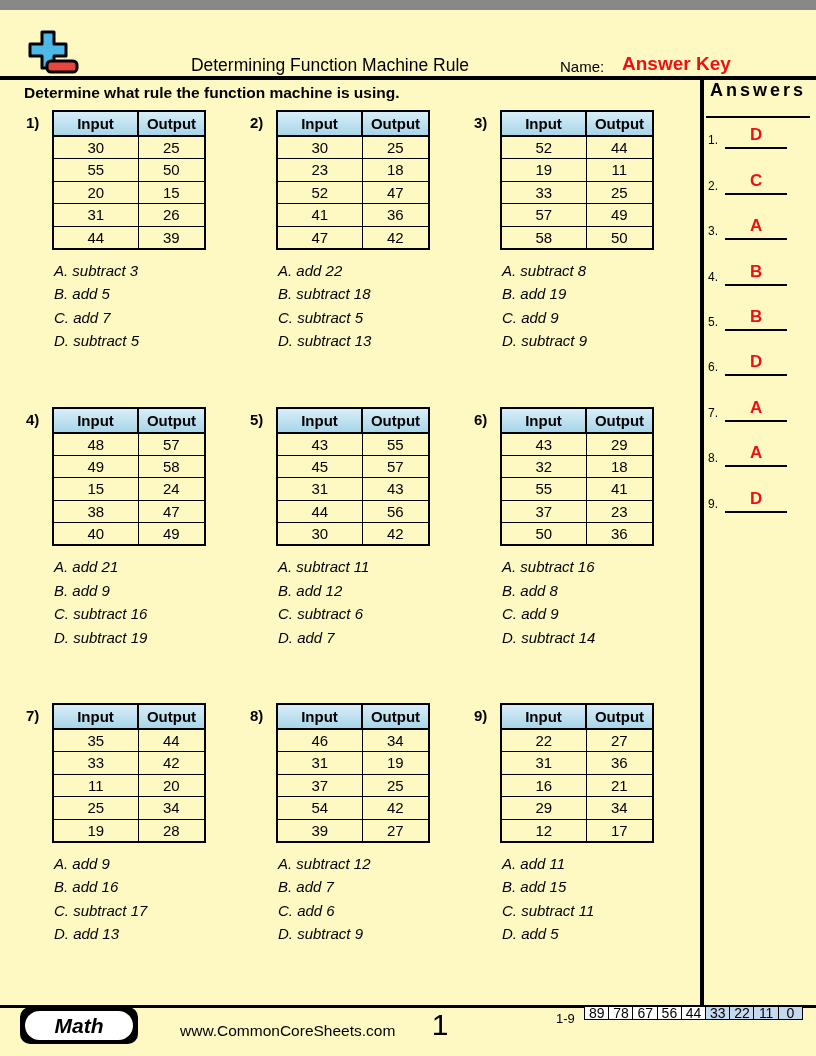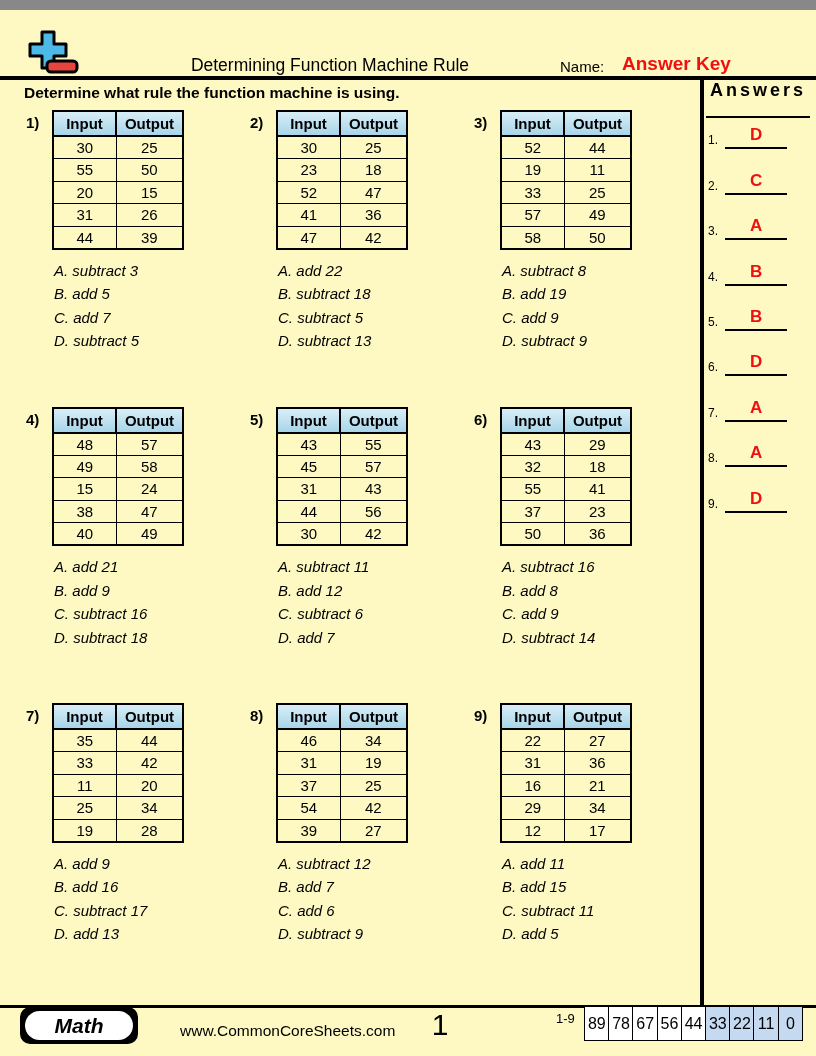--- a/index.html
+++ b/index.html
@@ -31,42 +31,42 @@
   .ans-line { width:62px; text-align:center; border-bottom:2px solid #000;
               color:var(--accent_red); font-weight:bold; font-size:17px; padding-bottom:2px; }
 
   
   .problems-grid { position:absolute; left:24px; top:100px;
                    display:grid; grid-template-columns:224px 224px 224px; grid-auto-rows:296.5px; }
   .problem { position:relative; }
   .qnum { position:absolute; left:2px; top:4px; font-size:15px; font-weight:bold; }
   .io-table { margin-left:28px; border-collapse:collapse; border:2.5px solid #000; }
   .io-table th { border:2.5px solid #000; font-size:15px; font-weight:bold;
-                 width:63px; height:25px; text-align:center;
+                 width:85px; height:25px; text-align:center;
                  background:linear-gradient(var(--table_header_top), var(--table_header_bottom)); }
   .io-table th + th { width:67px; }
   .io-table td { border:1.5px solid #000; height:22.5px; font-size:15px; text-align:center; }
   .choices { margin-left:30px; margin-top:9px;font-style:italic; }
   .choice { font-size:15px; line-height:23.5px; }
 
   
   .footer-rule { position:absolute; left:0; top:995px; width:816px; height:2.5px; background:#000; }
   .brand-badge { position:absolute; left:20px; top:997px; width:118px; height:37px;
                  background:#000; border-radius:10px;font-style:italic; }
   .brand-badge-inner { position:absolute; left:5px; right:5px; top:4px; bottom:4px;
                        background:#fff; border-radius:16px; display:flex;
                        align-items:center; justify-content:center;
                        font-size:21px; font-weight:bold; }
   .website { position:absolute; left:180px; top:1012px; font-size:15.5px; }
   .page-number { position:absolute; left:380px; top:998px; width:120px; text-align:center;
                  font-size:30px; }
   .score-range { position:absolute; left:556px; top:1001px; font-size:13px; }
   .score-cells { position:absolute; left:584px; top:996px; display:flex; }
-  .score-cell { width:25.7px; height:35px; border:1.5px solid #000; margin-left:-1.5px;
-                display:flex; align-items:center; justify-content:center; font-size:16px;
+  .score-cell { width:25.7px; height:14px; border:1.5px solid #000; margin-left:-1.5px;
+                display:flex; align-items:center; justify-content:center; font-size:14px;
                 background:#fff; }
   .score-cell:first-child { margin-left:0; }
   .score-cell.hl { background:var(--score_highlight); }
 </style>
 </head>
 <body>
 
 <div class="page">
 
   <svg class="logo" width="56" height="44" viewBox="0 0 56 44">
@@ -278,21 +278,21 @@
             <tr>
               <td>40</td>
               <td>49</td>
             </tr>
           </tbody>
     </table>
     <div class="choices">
           <div class="choice">A. add 21</div>
           <div class="choice">B. add 9</div>
           <div class="choice">C. subtract 16</div>
-          <div class="choice">D. subtract 18</div>
+          <div class="choice">D. subtract 19</div>
         </div>
   </div>
 
   <div class="problem">
     <span class="qnum">5)</span>
     <table class="io-table">
       <thead>
         <tr>
           <th class="th-in">Input</th>
           <th class="th-out">Output</th>

